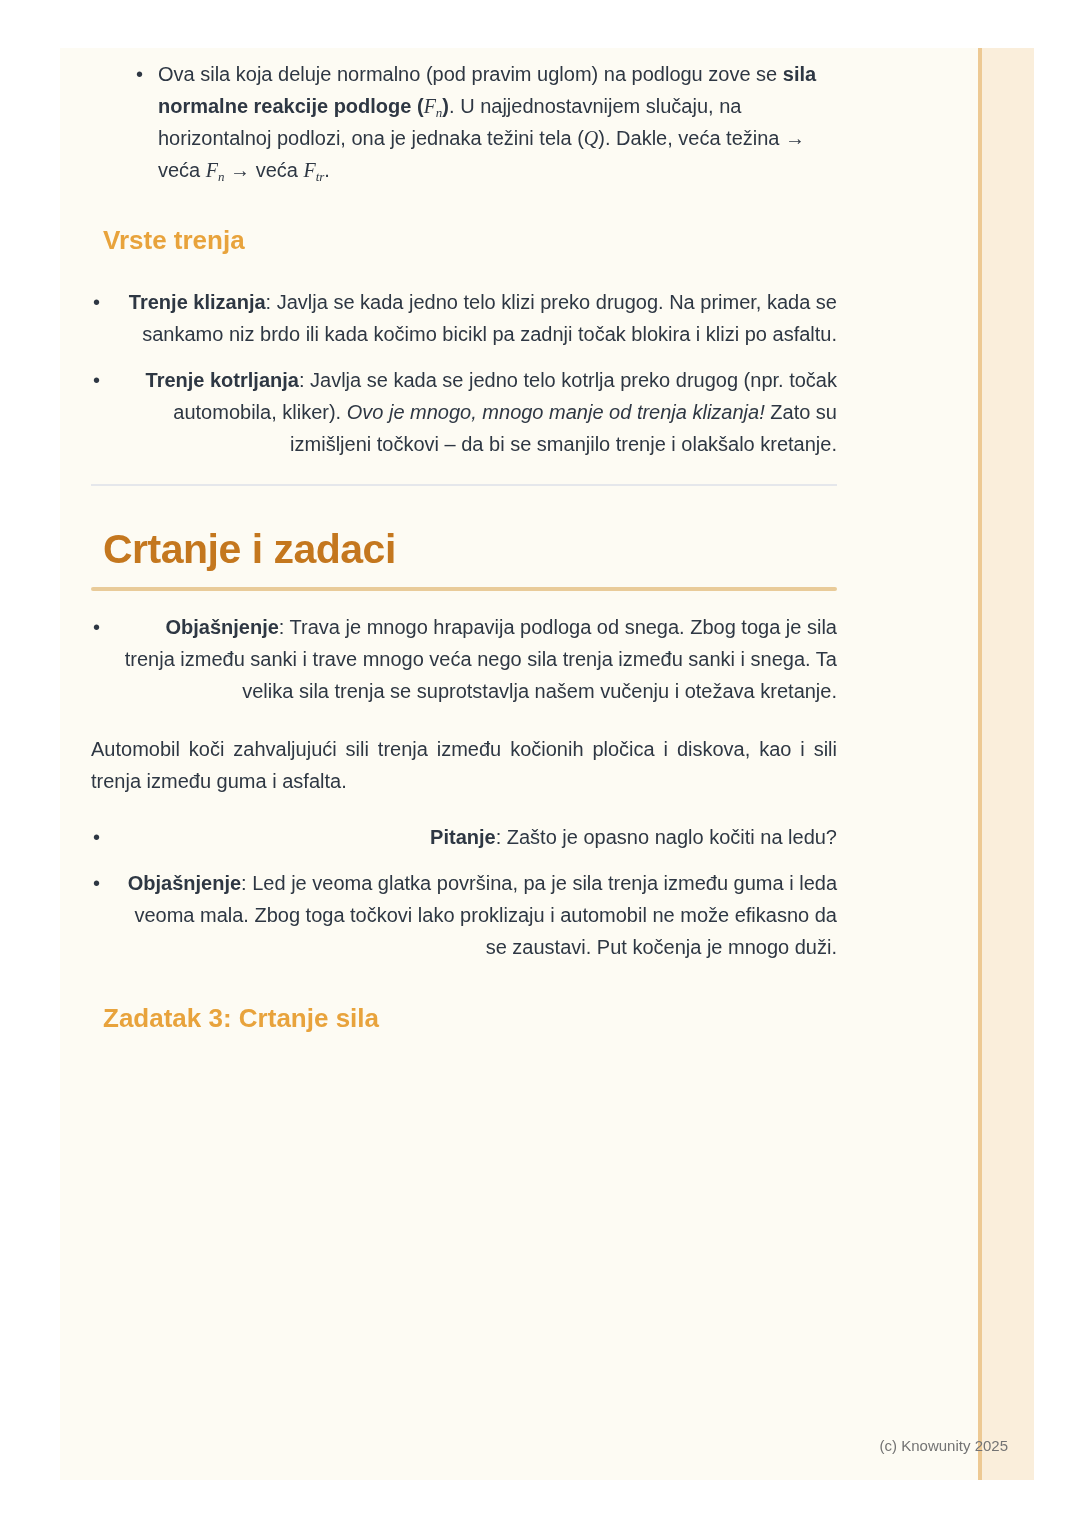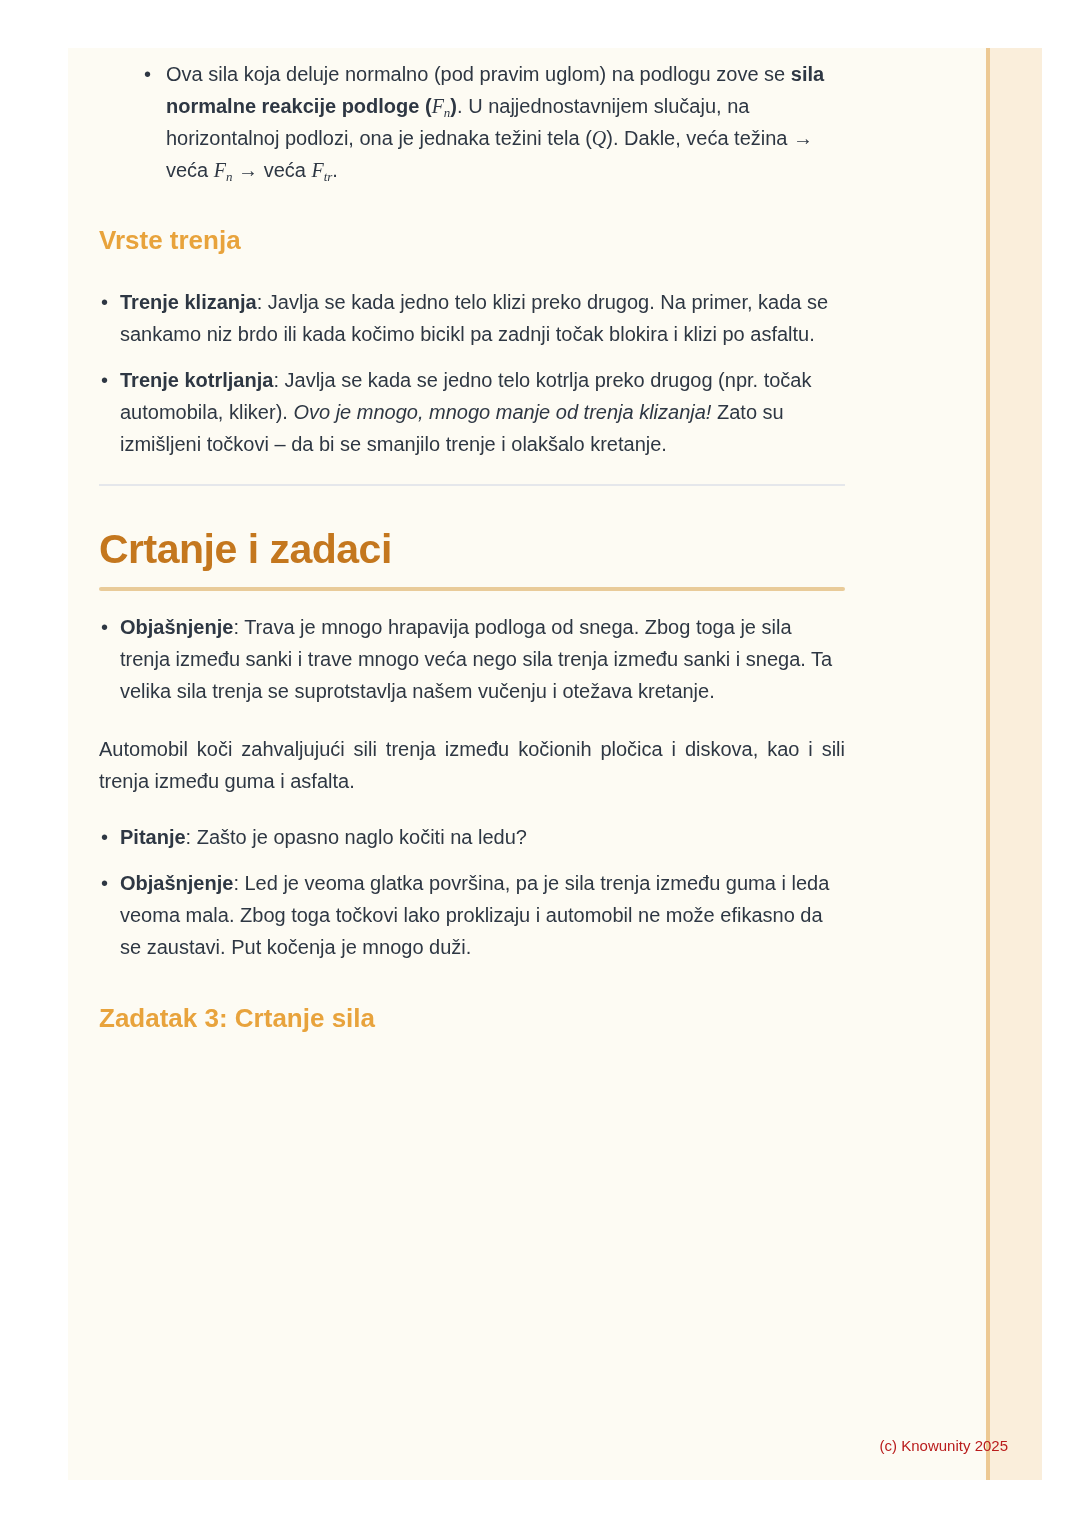--- a/index.html
+++ b/index.html
@@ -7,21 +7,21 @@
   body {
     width: 1080px; height: 1528px;
     background: #ffffff;
     font-family: "Liberation Sans", sans-serif;
     color: #2E3743;
     overflow: hidden;
     position: relative;
   }
   .page {
     position: absolute;
-    left: 68px; top: 48px;
+    left: 60px; top: 48px;
     width: 974px; height: 1432px;
     background: #FDFBF3;
   }
   .strip {
     position: absolute;
     top: 0; bottom: 0; right: 0;
     width: 56px;
     background: #FAEEDB;
     border-left: 4px solid #EDC993;
   }
@@ -38,28 +38,28 @@
   .math sub { font-size: 13px; line-height: 0; vertical-align: -4px; font-style: italic; }
 
   ul { list-style: none; margin: 0; padding: 0; }
   li { position: relative; }
   li::before { content: "•"; position: absolute; top: 0; }
 
   .toplist { margin-top: 10px; }
   .toplist li { padding-left: 67px; }
   .toplist li::before { left: 45px; }
 
-  .sublist li { padding-left: 21px; margin-top: 14px; }
+  .sublist li { padding-left: 21px; margin-top: 14px; text-align: right; }
   .sublist li:first-child { margin-top: 0; }
   .sublist li::before { left: 2px; }
   .m28 { margin-top: 28px; }
   .m20 { margin-top: 20px; }
   .m26 { margin-top: 24px; }
 
-  h1, h2, h3 { margin: 0; font-weight: 700; }
+  h1, h2, h3 { margin: 12px; font-weight: 700; }
   h2 { margin-top: 36px; font-size: 26px; line-height: 36px; color: #E8A33C; }
   .lead { margin: 24px 0 0; }
   .divider {
     border: none; height: 0;
     border-top: 2px solid #E5E7EB;
     margin: 24px 0 0;
   }
   h1 {
     margin-top: 38px;
     font-size: 41px; line-height: 50px;
@@ -70,21 +70,21 @@
     background: #E9CB99; border-radius: 2px;
   }
   h3 { margin-top: 38px; font-size: 26px; line-height: 34px; color: #E8A33C; }
   .bodyp { margin: 26px 0 0; }
   .just { text-align: justify; }
 
   .watermark {
     position: absolute;
     top: 1437px; right: 72px;
     font-size: 15px; line-height: 18px;
-    color: #b91c1c;
+    color: #737373;
     z-index: 5;
     text-align: right;
   }
 </style>
 </head>
 <body>
 
 <div class="page">
   <div class="strip"></div>
 

